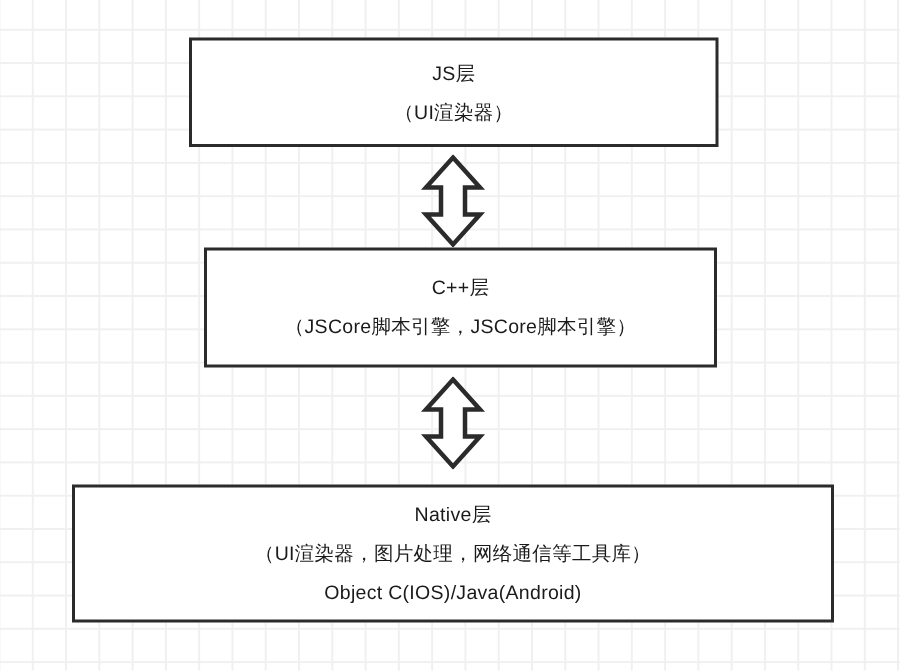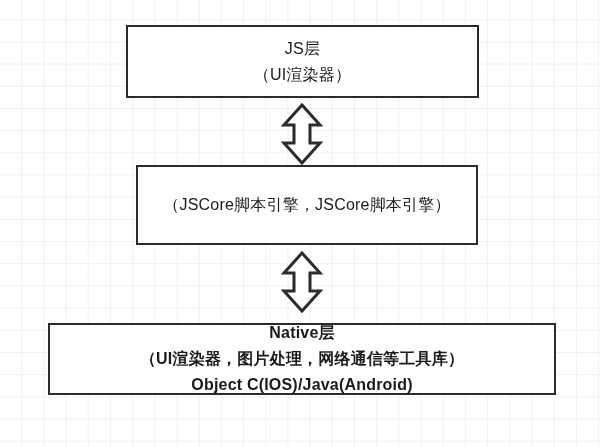--- a/index.html
+++ b/index.html
@@ -35,21 +35,21 @@
     display: flex;
     flex-direction: column;
     align-items: center;
     justify-content: center;
     text-align: center;
     color: #1a1a1a;
   }
 
   .box-line {
     display: block;
-    font-size: 16px;
+    font-size: 13px;
     line-height: 26px;
     white-space: nowrap;
     letter-spacing: 0.2px;
   }
 
   #box-js {
     left: 126px;
     top: 25px;
     width: 353px;
     height: 73px;
@@ -59,22 +59,21 @@
     left: 136px;
     top: 165px;
     width: 342px;
     height: 80px;
   }
 
   #box-native {
     left: 48px;
     top: 323px;
     width: 508px;
-    height: 72px;
-    font-weight: bold;
+    height: 92px;
   }
 
   .arrow-connector {
     position: absolute;
     width: 44px;
     height: 62px;
   }
 
   #arrow-js-cpp {
     left: 280px;
@@ -102,20 +101,21 @@
     <span class="box-line">（UI渲染器）</span>
   </div>
 
   <div class="arrow-connector" id="arrow-js-cpp">
     <svg viewBox="0 0 44 62" xmlns="http://www.w3.org/2000/svg">
       <polygon points="22,2 40,22 30,22 30,40 40,40 22,60 4,40 14,40 14,22 4,22" fill="#ffffff" stroke="#2b2b2b" stroke-width="3" stroke-linejoin="miter"></polygon>
     </svg>
   </div>
 
   <div class="layer-box" id="box-cpp">
+    <span class="box-line">C++层</span>
     <span class="box-line">（JSCore脚本引擎，JSCore脚本引擎）</span>
   </div>
 
   <div class="arrow-connector" id="arrow-cpp-native">
     <svg viewBox="0 0 44 62" xmlns="http://www.w3.org/2000/svg">
       <polygon points="22,2 40,22 30,22 30,40 40,40 22,60 4,40 14,40 14,22 4,22" fill="#ffffff" stroke="#2b2b2b" stroke-width="3" stroke-linejoin="miter"></polygon>
     </svg>
   </div>
 
   <div class="layer-box" id="box-native">

